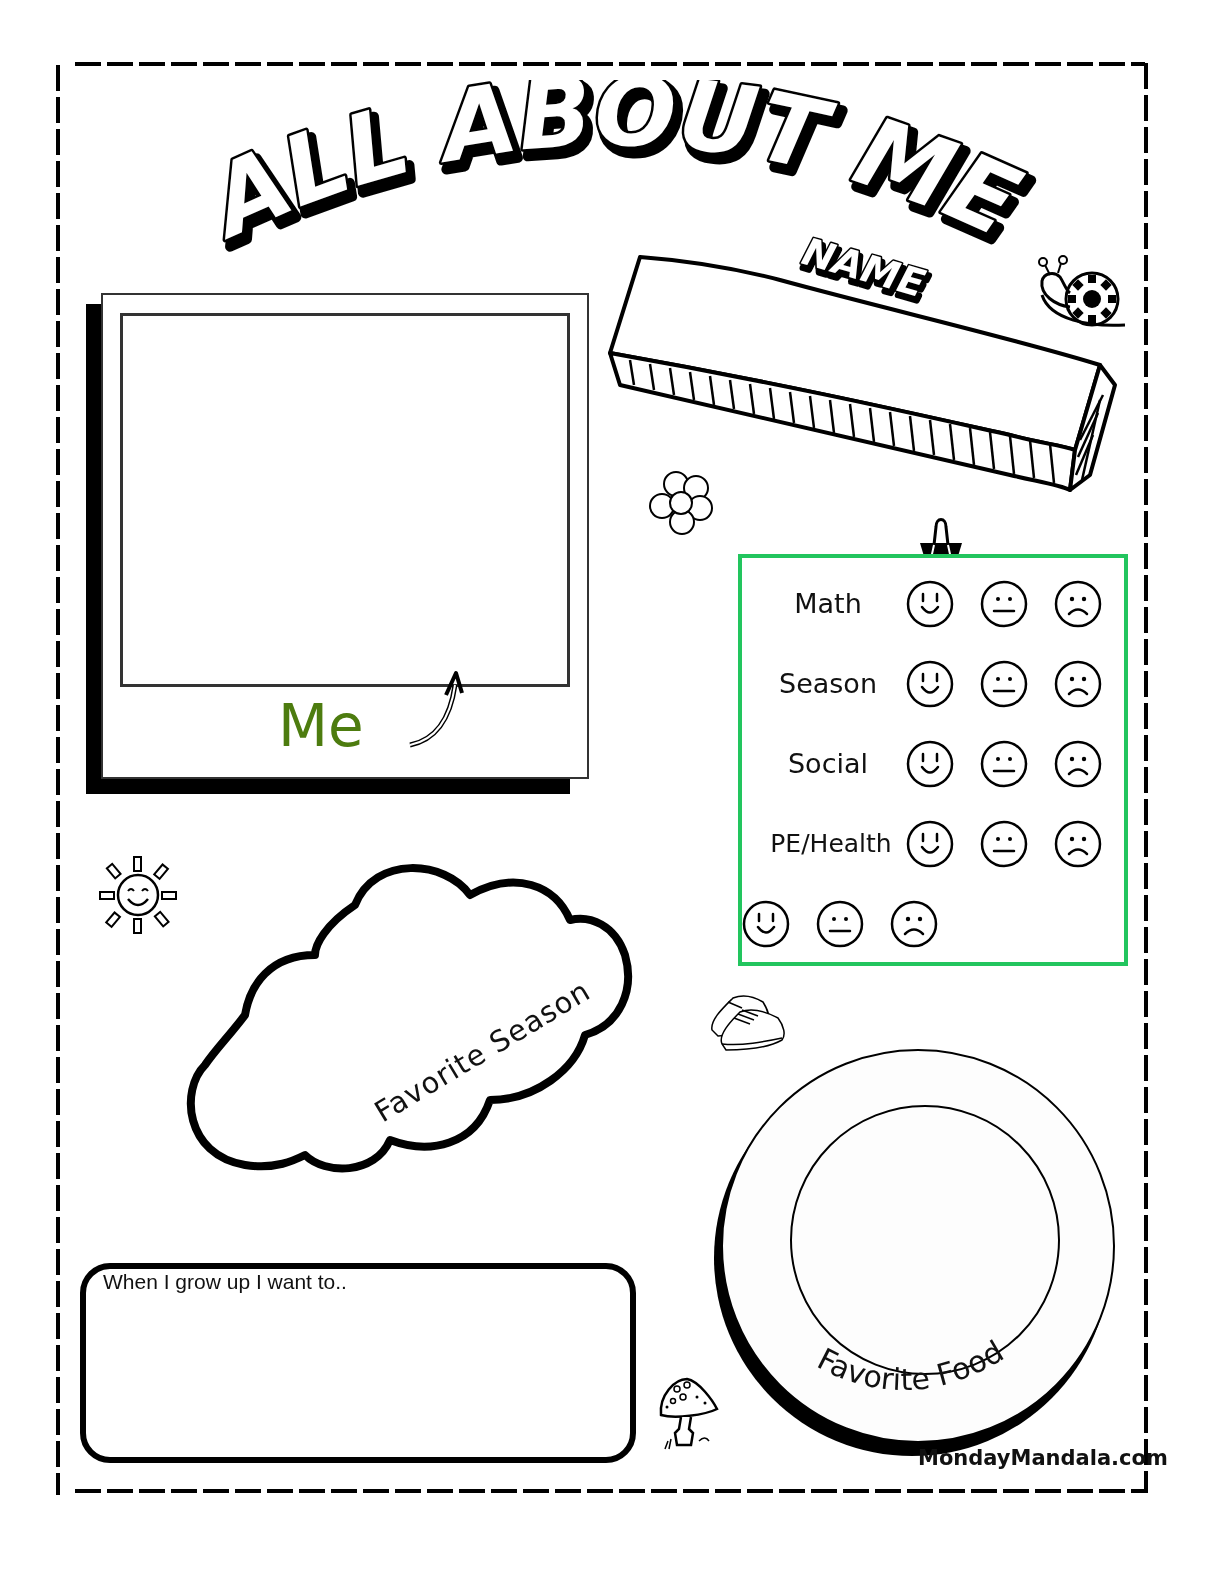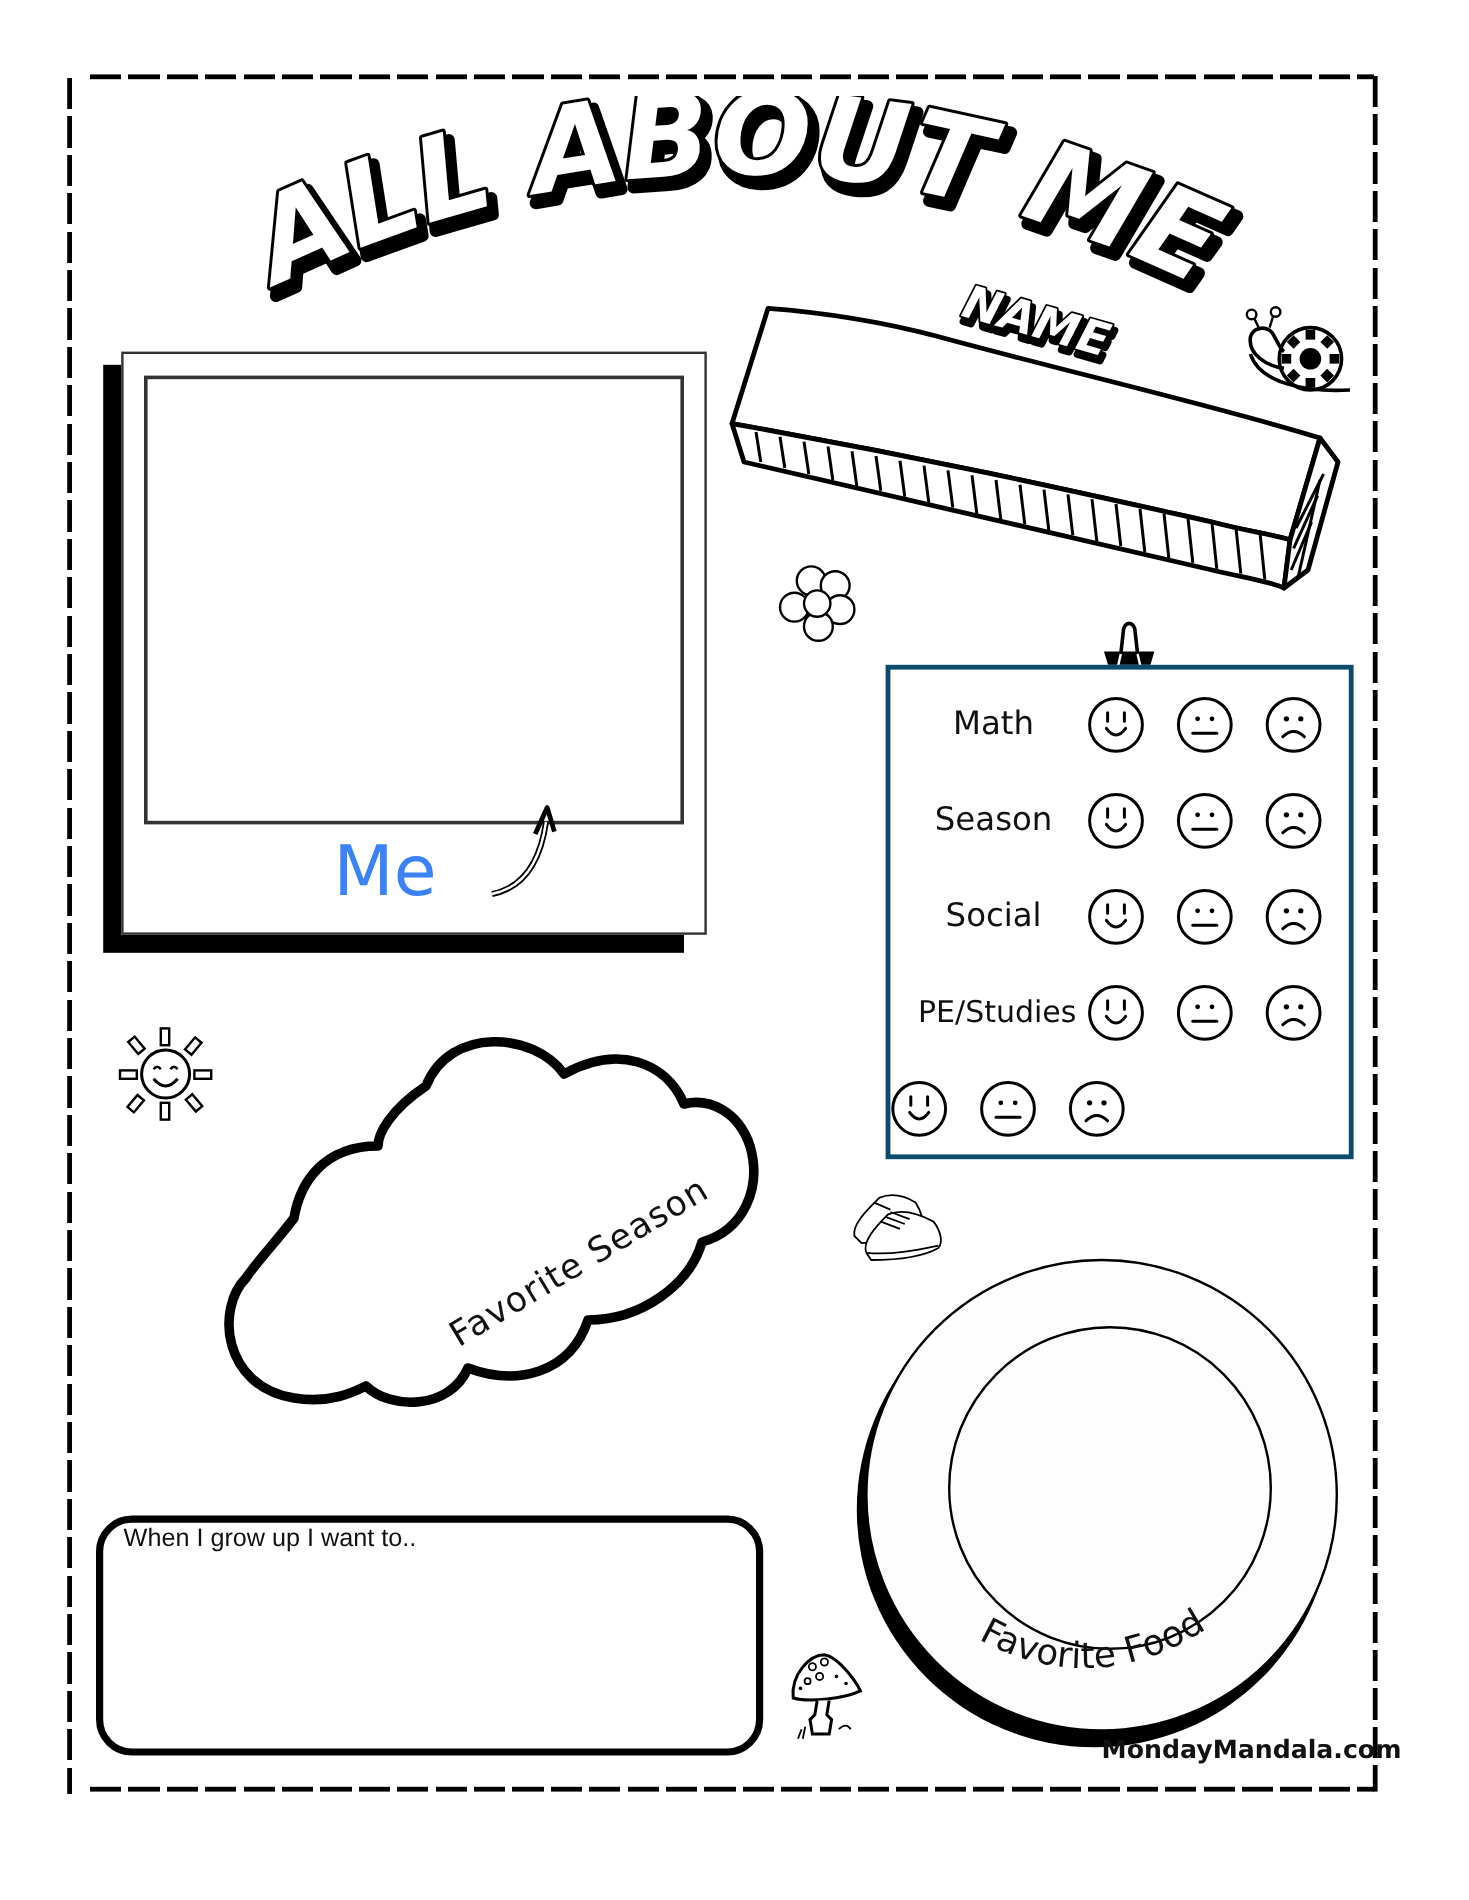--- a/index.html
+++ b/index.html
@@ -22,26 +22,26 @@
     
     .name-svg { position:absolute; left:590px; top:225px; width:570px; height:290px; }
 
     
     .photo-shadow { position:absolute; left:86px; top:304px; width:484px; height:490px; background:#000; }
     .photo-frame { position:absolute; left:101px; top:293px; width:488px; height:486px;
                    background:#fff; border:2px solid #333; box-sizing:border-box; }
     .photo-inner { position:absolute; left:120px; top:313px; width:450px; height:374px;
                    border:3px solid #333; box-sizing:border-box; background:#fff; }
     .photo-caption { position:absolute; left:278px; top:694px; font-family:"DejaVu Sans", sans-serif;
-                     font-size:58px; line-height:64px; color:#3b82f6; }
+                     font-size:58px; line-height:64px; color:#4d7c0f; }
     .photo-arrow { position:absolute; left:400px; top:665px; width:70px; height:90px; }
 
     
     .subjects-card { position:absolute; left:738px; top:554px; width:390px; height:412px;
-                     border:4px solid #0c4a6e; box-sizing:border-box; background:#fff; }
+                     border:4px solid #22c55e; box-sizing:border-box; background:#fff; }
     .clip { position:absolute; left:918px; top:513px; width:46px; height:58px; }
     .subj-row { position:absolute; left:0; width:386px; height:60px; display:flex; align-items:center; }
     .subj-label { width:164px; text-align:center; font-family:"DejaVu Sans", sans-serif;
                   font-size:27px; line-height:28px; color:#111; padding-left:8px; box-sizing:border-box; }
     .face { width:48px; height:48px; margin-right:26px; }
 
     
     .cloud-svg { position:absolute; left:175px; top:855px; width:470px; height:330px; }
     .season-label { position:absolute; left:386px; top:1095px; font-size:29px; color:#111;
                     transform:rotate(-31deg); transform-origin:left bottom; white-space:nowrap;
@@ -234,21 +234,21 @@
         <line x1="14" y1="31" x2="34" y2="31" stroke="#000" stroke-width="2.5" stroke-linecap="round"></line>
       </svg>
     <svg class="face" viewBox="0 0 48 48">
         <circle cx="24" cy="24" r="22" fill="#fff" stroke="#000" stroke-width="2.5"></circle>
         <circle cx="18" cy="19" r="2.2" fill="#000"></circle>
         <circle cx="30" cy="19" r="2.2" fill="#000"></circle>
         <path d="M 15 34 Q 24 25 33 34" fill="none" stroke="#000" stroke-width="2.5" stroke-linecap="round"></path>
       </svg>
   </div>
   <div class="subj-row" style="top:256px">
-    <div class="subj-label" style="font-size:25px;padding-left:14px">PE/Studies</div>
+    <div class="subj-label" style="font-size:25px;padding-left:14px">PE/Health</div>
     <svg class="face" viewBox="0 0 48 48">
         <circle cx="24" cy="24" r="22" fill="#fff" stroke="#000" stroke-width="2.5"></circle>
         <line x1="17" y1="14" x2="17" y2="21" stroke="#000" stroke-width="2.5" stroke-linecap="round"></line>
         <line x1="31" y1="14" x2="31" y2="21" stroke="#000" stroke-width="2.5" stroke-linecap="round"></line>
         <path d="M 16 27 Q 24 38 32 27" fill="none" stroke="#000" stroke-width="2.5" stroke-linecap="round"></path>
       </svg>
     <svg class="face" viewBox="0 0 48 48">
         <circle cx="24" cy="24" r="22" fill="#fff" stroke="#000" stroke-width="2.5"></circle>
         <circle cx="18" cy="19" r="2" fill="#000"></circle>
         <circle cx="30" cy="19" r="2" fill="#000"></circle>

